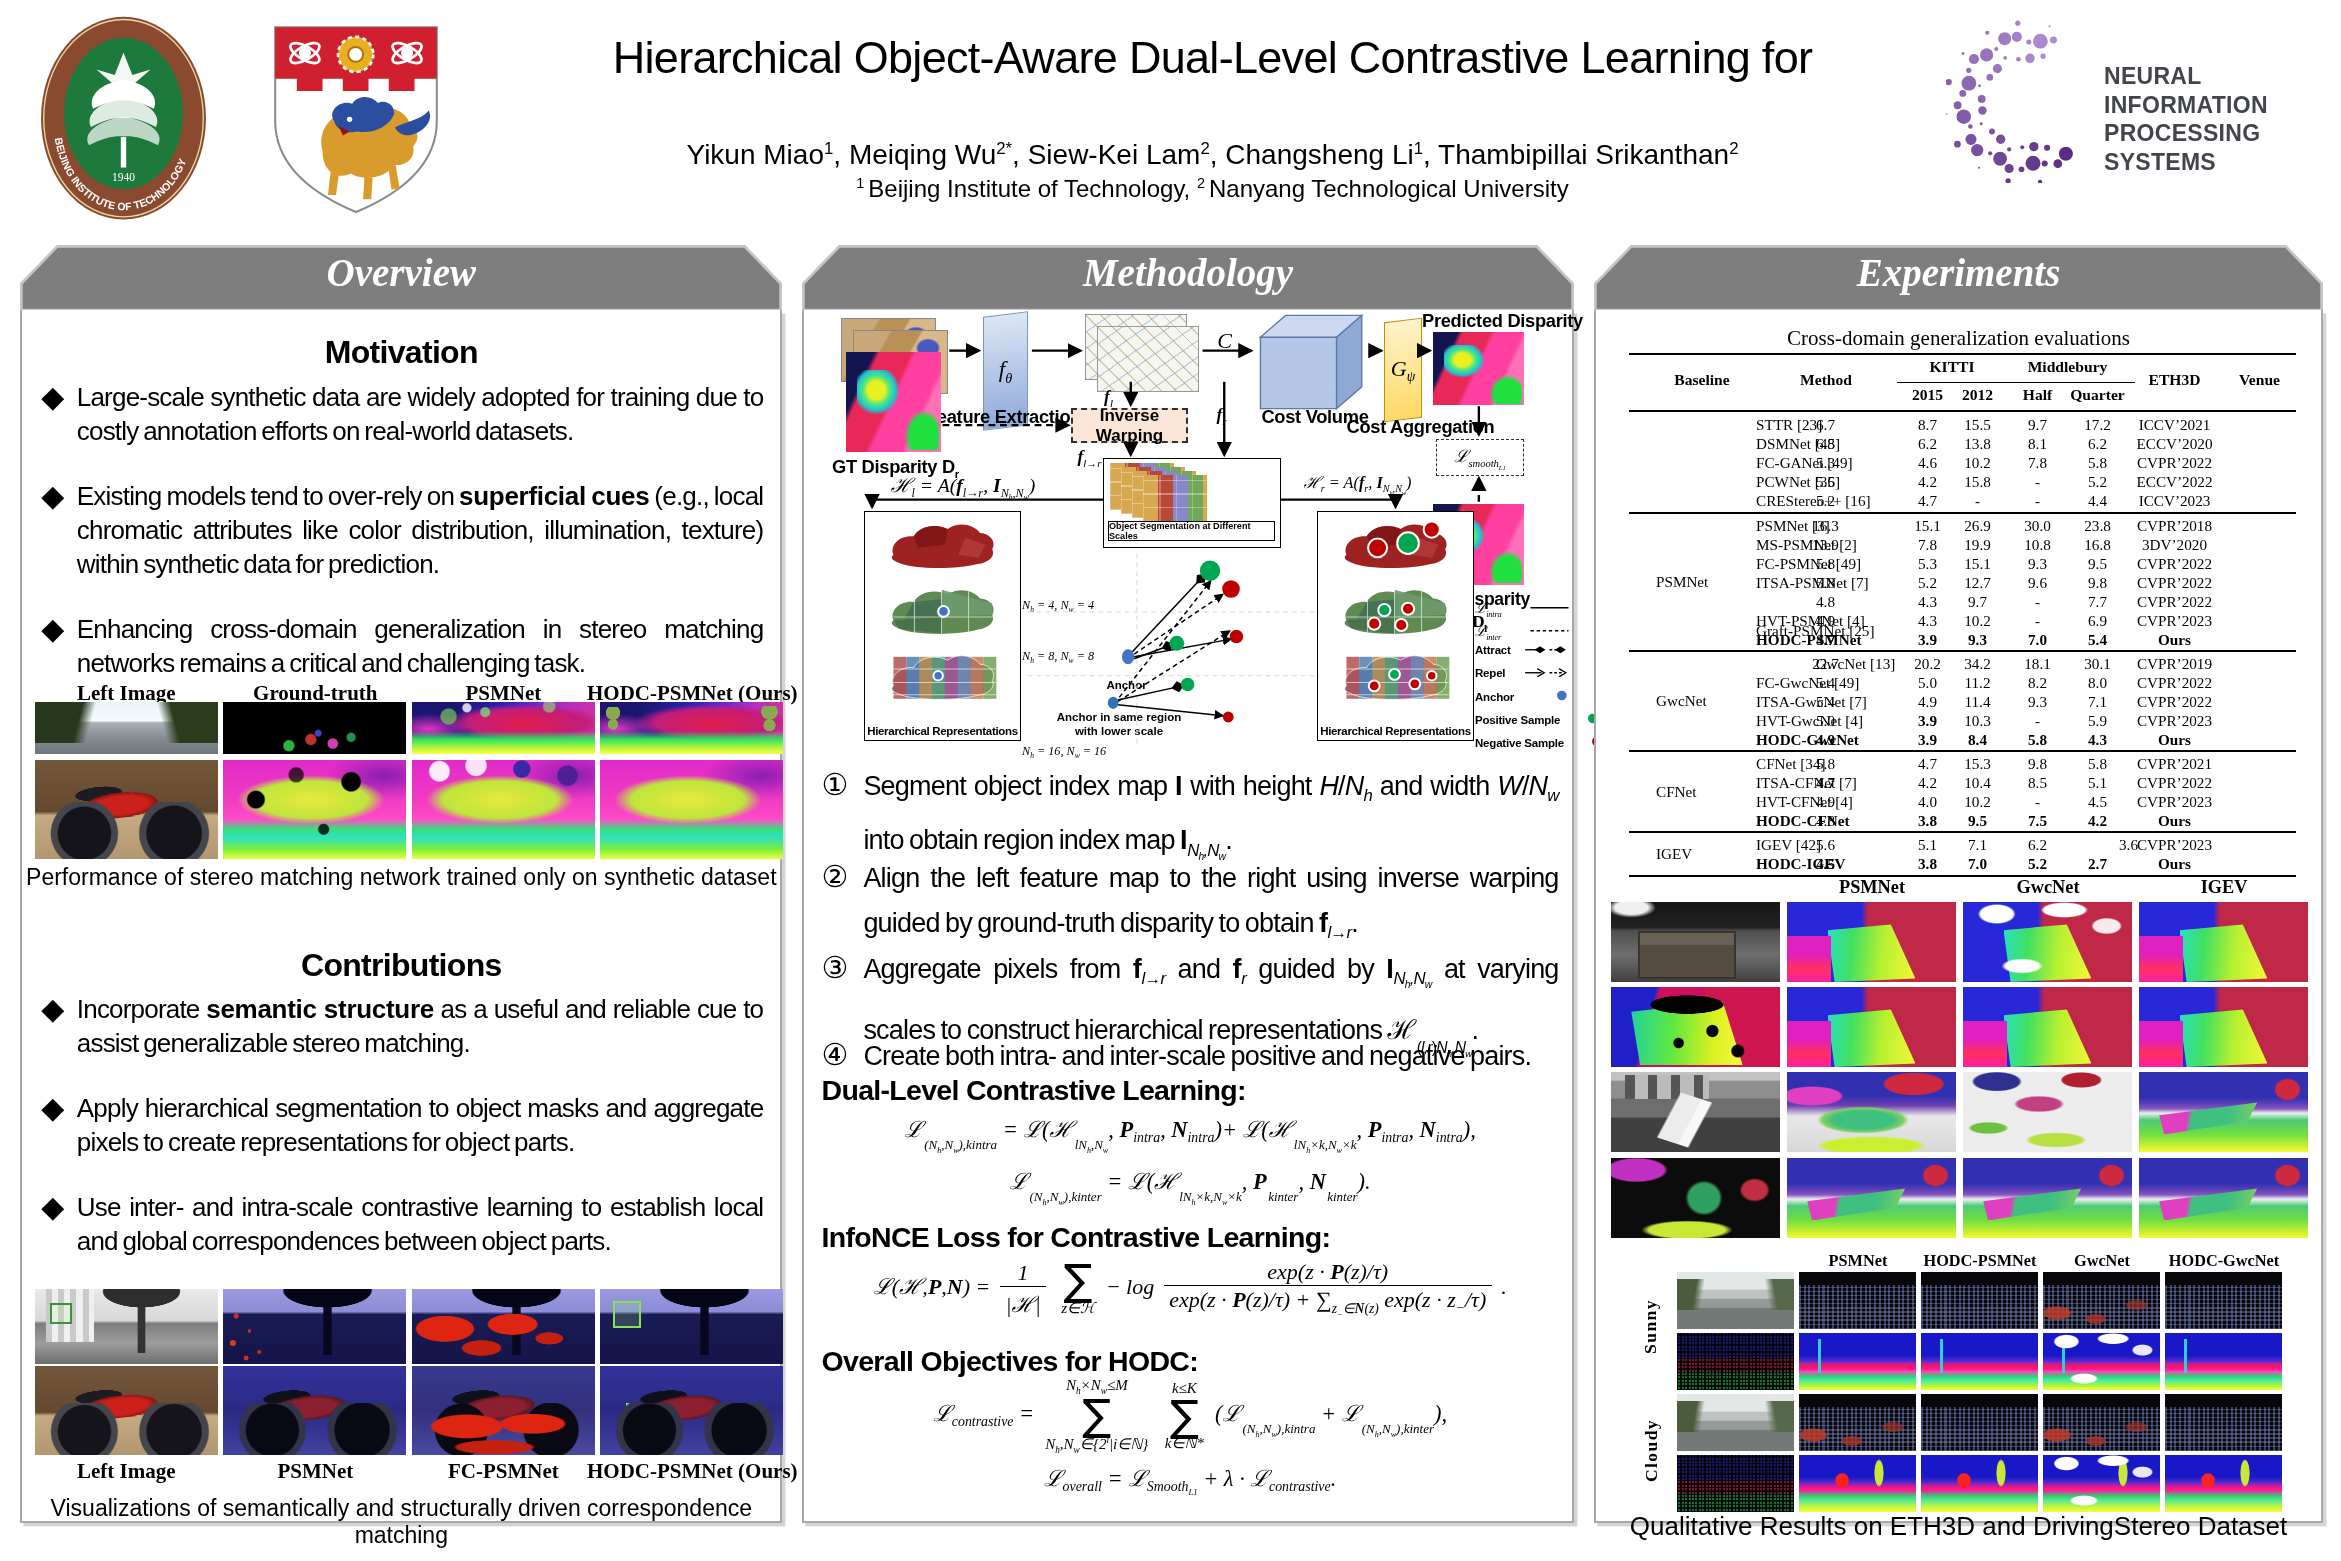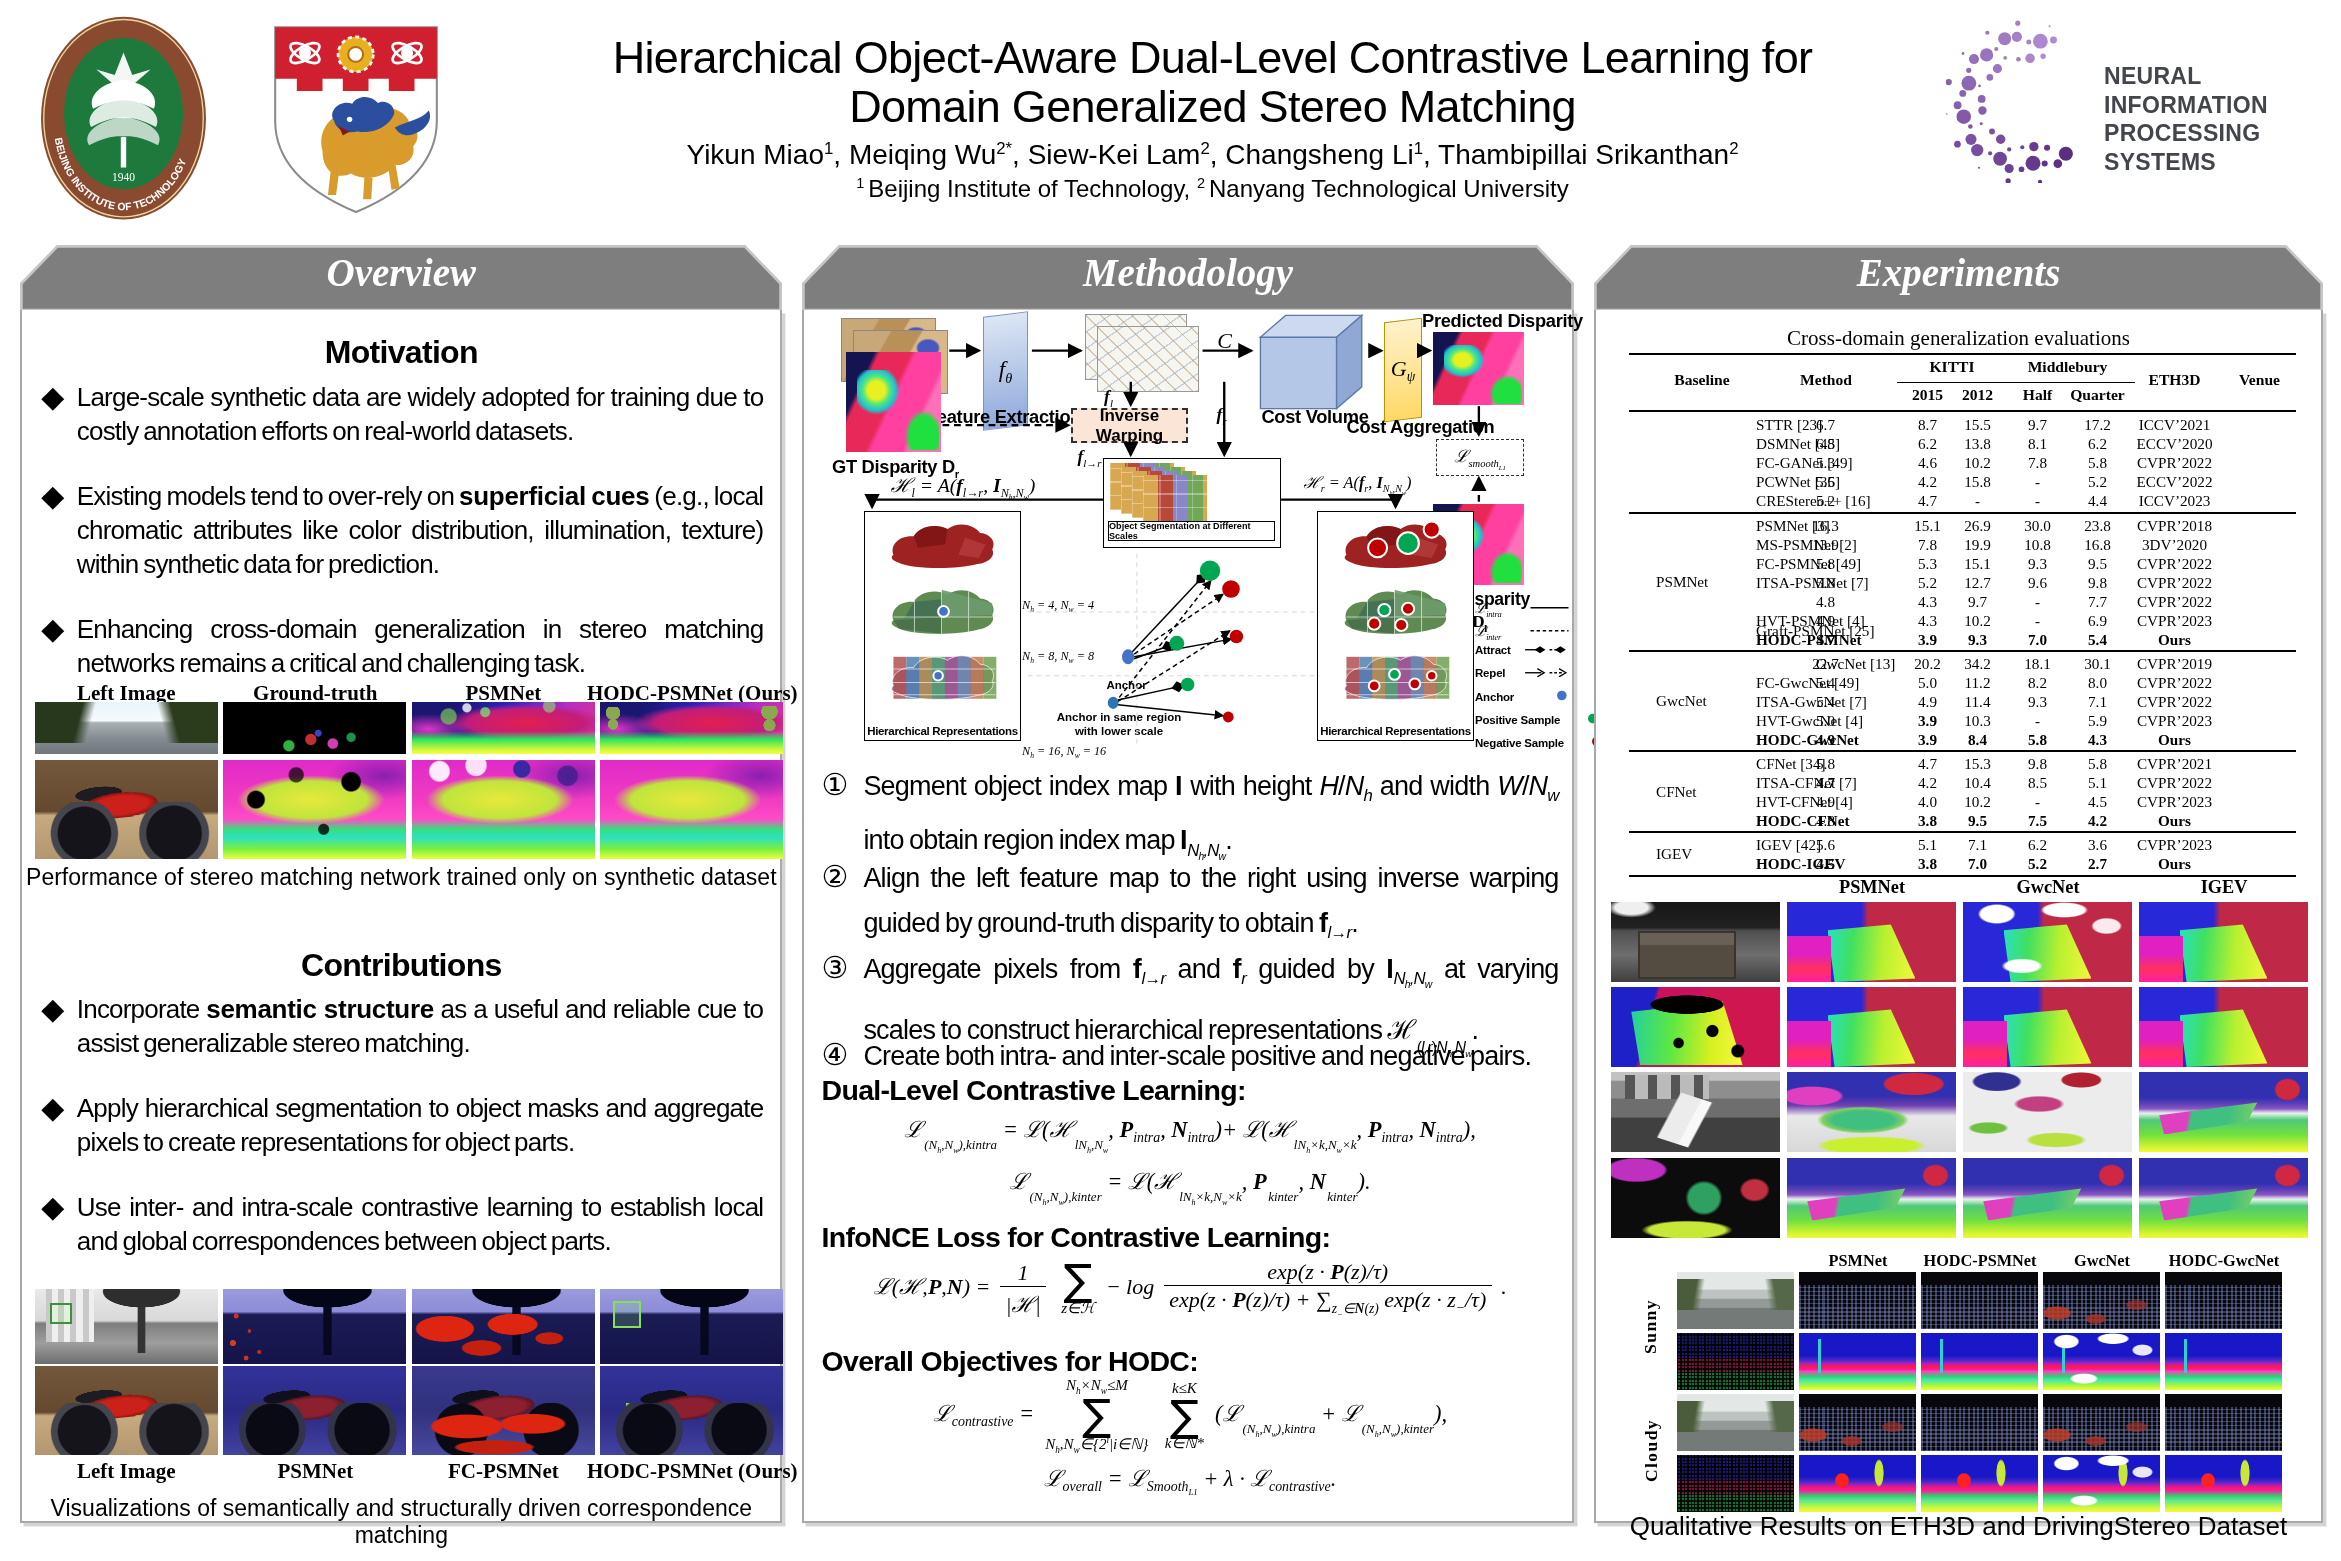--- a/index.html
+++ b/index.html
@@ -185,21 +185,21 @@
 <path d="M88 195 C80 165 100 140 125 138 C135 125 160 122 175 132 C195 128 215 140 218 158 C230 162 232 178 222 188 C226 205 210 218 195 215 C180 235 150 240 130 228 C110 238 88 225 88 195 Z" fill="#d99b2b"></path>
 <path d="M105 150 C95 135 115 118 132 125 C140 112 160 112 170 124 C180 118 195 126 194 140 C186 160 160 170 140 166 C122 170 108 163 105 150 Z" fill="#2b4f9e"></path>
 <path d="M195 160 C215 150 235 148 245 135 C252 148 240 165 222 170 C212 174 200 170 195 160 Z" fill="#2b4f9e"></path>
 <circle cx="128" cy="148" r="4" fill="#fff"></circle>
 <path d="M112 158 L128 166 L118 172 Z" fill="#8a1515"></path>
 <path d="M100 225 L96 260 L108 260 L112 230 Z M150 232 L148 266 L160 266 L162 235 Z M185 218 L190 252 L202 250 L196 215 Z" fill="#d99b2b"></path>
 </g>
 </svg>
 </div>
 
-<div id="title"><span>Hierarchical Object-Aware Dual-Level Contrastive Learning for</span><br><span>Domain Generalized Stereo Matching</span></div>
+<div id="title"><span>Hierarchical Object-Aware Dual-Level Contrastive Learning for</span><br></div>
 <div id="authors">Yikun Miao<sup>1</sup>, Meiqing Wu<sup>2*</sup>, Siew-Kei Lam<sup>2</sup>, Changsheng Li<sup>1</sup>, Thambipillai Srikanthan<sup>2</sup></div>
 <div id="affil"><sup>1 </sup>Beijing Institute of Technology, <sup>2 </sup>Nanyang Technological University</div>
 
 <div class="abs" style="left:1946px;top:20.3px;width:163px;height:163px">
 <svg id="swirl" width="163" height="163" viewBox="0 0 240 240">
       <circle cx="176.48784015593753" cy="196.8610215926386" r="10.365883939231587" fill="rgb(90,45,130)"></circle>
       <circle cx="164.61351736345068" cy="211.54373373044885" r="6.369017223427007" fill="rgb(94,49,133)"></circle>
       <circle cx="145.32703402290213" cy="211.3827007892146" r="4.474933448510713" fill="rgb(97,53,137)"></circle>
       <circle cx="128.12547412359305" cy="210.87014581767784" r="10.995765367359088" fill="rgb(101,57,140)"></circle>
       <circle cx="111.16632936427617" cy="219.726043069779" r="4.20050124962583" fill="rgb(105,62,144)"></circle>
@@ -877,21 +877,21 @@
         </div>
         <div class="rule" style="top: 478px; height: 1.7px;"></div>
         <div style="position: absolute; left: 0px; top: 482px; width: 100%;">
           <div class="gbase" style="left: 27px; top: 9.5px;">IGEV</div>
           <div class="trow" style="top: 0px; position: absolute; width: 100%;">
             <div class="tcell" style="left: 127px; width: 163px; text-align: left;">IGEV [42]</div>
             <div class="tcell" style="left: 156px; width: 81px;">5.6</div>
             <div class="tcell" style="left: 258px; width: 81px;">5.1</div>
             <div class="tcell" style="left: 308px; width: 81px;">7.1</div>
             <div class="tcell" style="left: 368px; width: 81px;">6.2</div>
-            <div class="tcell" style="left: 428px; width: 81px;">3.6</div>
+            <div class="tcell" style="left: 428px; width: 81px; text-align: right;">3.6</div>
             <div class="tcell" style="left: 505px; width: 81px;">CVPR’2023</div>
           </div>
           <div class="trow" style="top: 19px; position: absolute; width: 100%;">
             <div class="tcell" style="left: 127px; width: 163px; text-align: left;"><b>HODC-IGEV</b></div>
             <div class="tcell" style="left: 156px; width: 81px;"><b>4.5</b></div>
             <div class="tcell" style="left: 258px; width: 81px;"><b>3.8</b></div>
             <div class="tcell" style="left: 308px; width: 81px;"><b>7.0</b></div>
             <div class="tcell" style="left: 368px; width: 81px;"><b>5.2</b></div>
             <div class="tcell" style="left: 428px; width: 81px;"><b>2.7</b></div>
             <div class="tcell" style="left: 505px; width: 81px;"><b>Ours</b></div>

